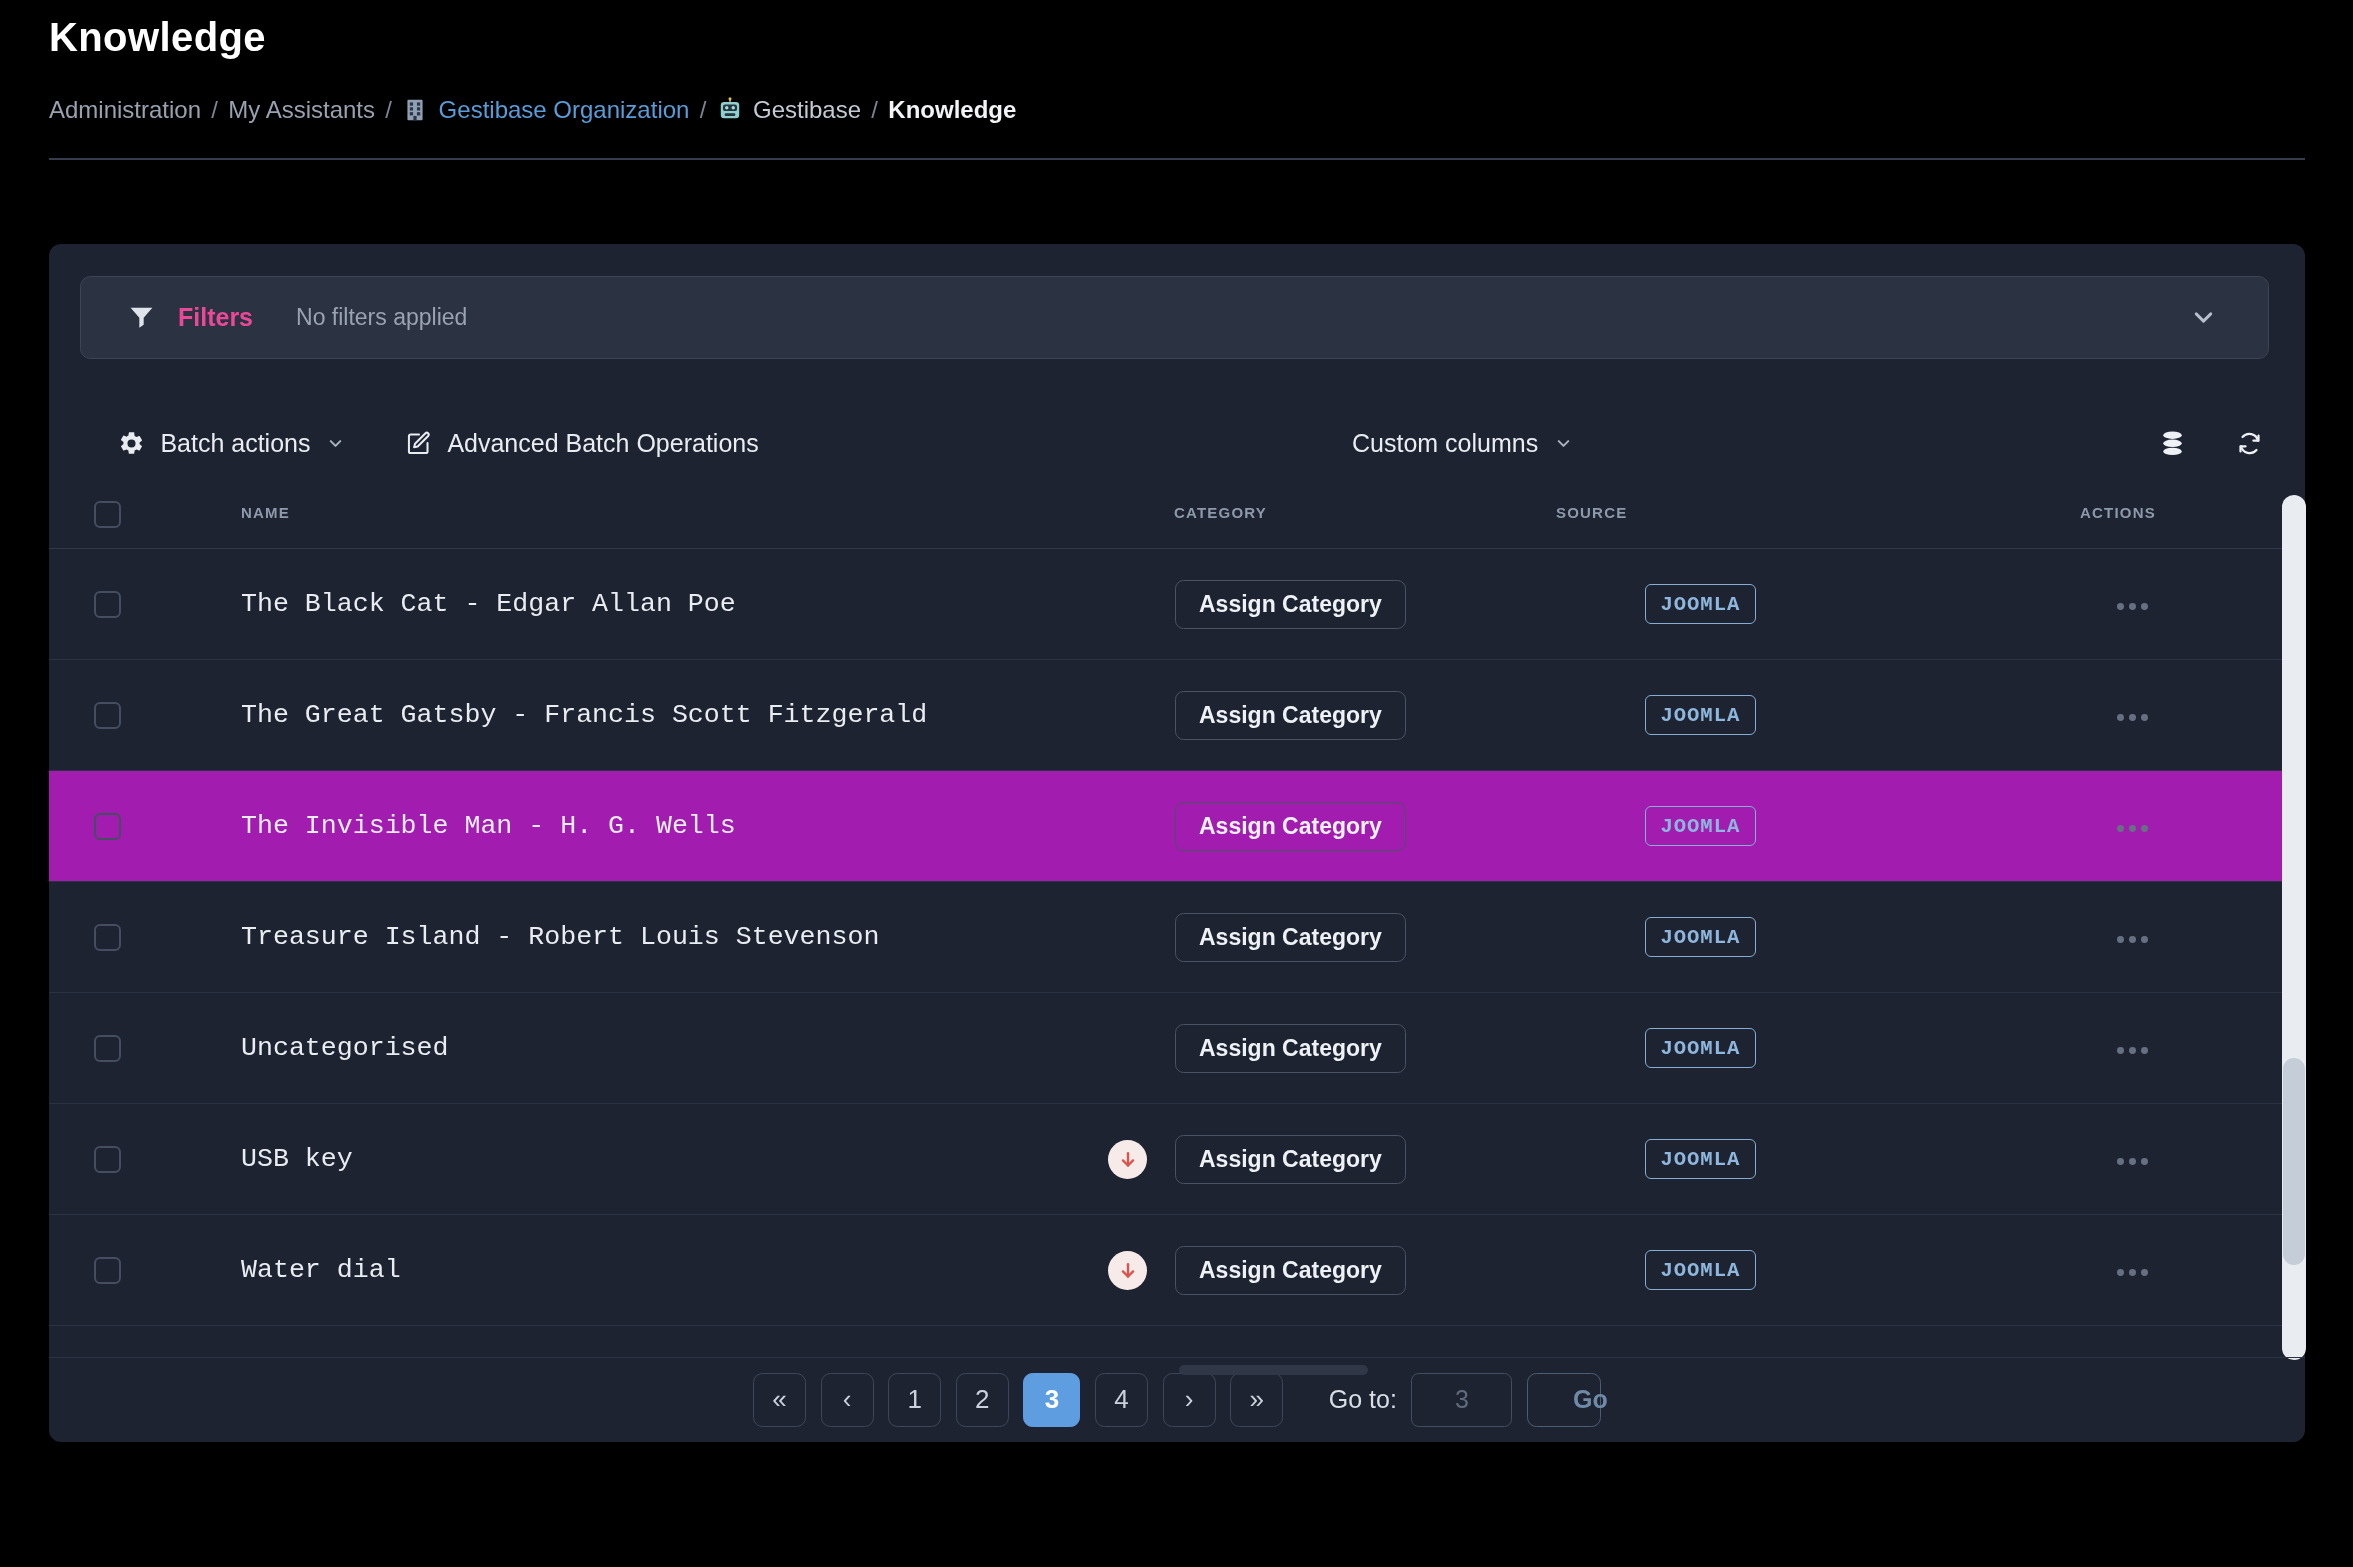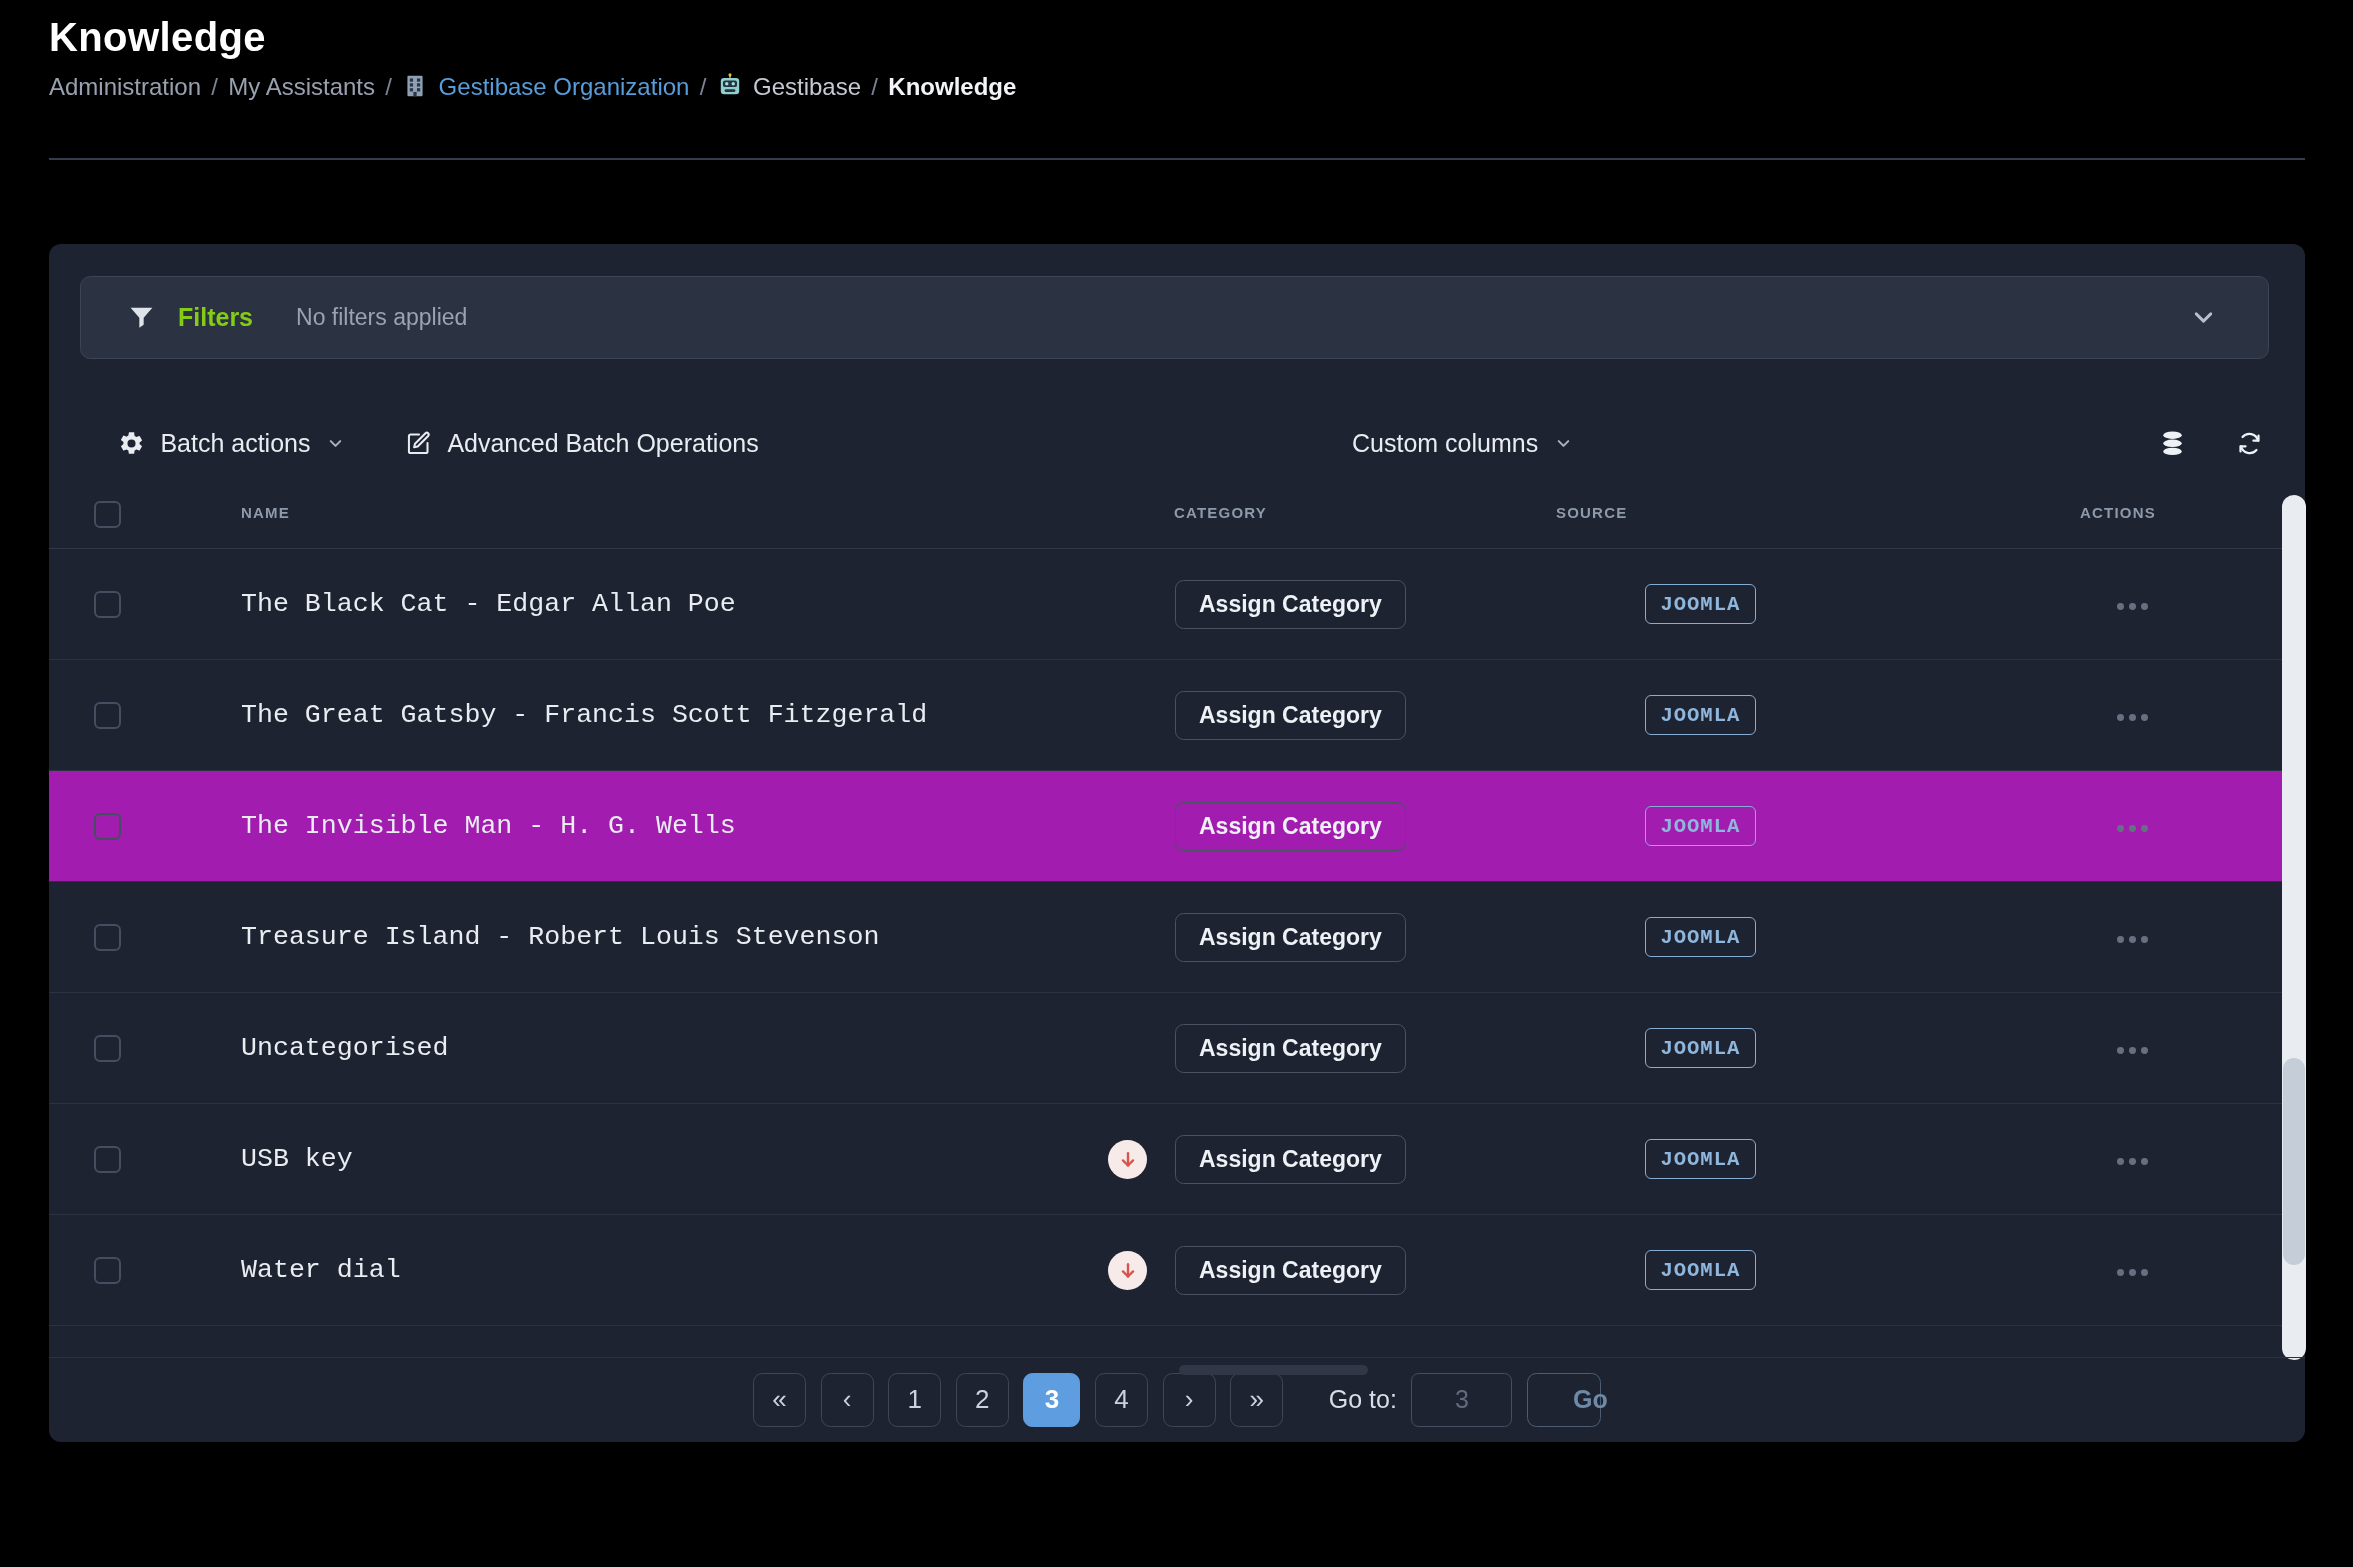--- a/index.html
+++ b/index.html
@@ -1,35 +1,35 @@
 <!DOCTYPE html>
 <html style="font-size:13.7px"><head>
 <meta charset="utf-8">
 <style>
   html,body{margin:0;padding:0;background:#000;}
   body{width:2354px;height:1567px;position:relative;overflow:hidden;
        font-family:"Liberation Sans","DejaVu Sans",sans-serif;color:#e9ecf1;}
   .app-header{position:absolute;left:49px;top:15.4px;}
   .page-title{font-size:40px;font-weight:700;color:#ffffff;letter-spacing:0.4px;}
-  .breadcrumb{margin-top:13px;font-size:24px;color:#98a1b0;display:flex;align-items:flex-start;gap:10.3px;white-space:nowrap;}
+  .breadcrumb{margin-top:36px;font-size:24px;color:#98a1b0;display:flex;align-items:center;gap:10.3px;white-space:nowrap;}
   .crumb{color:#98a1b0;}
   .crumb-link{color:#579dd9;cursor:pointer;}
   .crumb-light{color:#c3cad4;}
   .crumb-current{color:#f2f4f7;font-weight:700;}
   .bc-sep{color:#7c8595;}
   .bc-icon{display:inline-flex;width:26px;height:26px;}
   .header-divider{position:absolute;left:49px;top:158px;width:2256px;height:1.7px;background:#363c4c;}
 
   .card{position:absolute;left:49px;top:244px;width:2256px;height:1198px;background:#1d2330;border-radius:12px;}
 
   
   .filters-bar{position:absolute;left:31px;top:32px;width:2187px;height:81px;background:#2b3242;
                border:1.7px solid #3d4456;border-radius:10.3px;display:flex;align-items:center;cursor:pointer;}
   .funnel{margin-left:46px;width:29px;height:29px;flex:0 0 auto;}
-  .filters-label{margin-left:22px;font-size:25px;font-weight:700;color:#84cc16;}
+  .filters-label{margin-left:22px;font-size:25px;font-weight:700;color:#ec4899;}
   .filters-status{margin-left:43px;font-size:23px;color:#9aa3b2;}
   .filters-chevron{position:absolute;right:50px;top:26px;width:29px;height:29px;}
 
   
   .toolbar{position:absolute;left:0;top:161px;width:100%;height:77px;padding-left:8px;}
   .tool-group{position:absolute;top:0;height:77px;display:flex;align-items:center;gap:15.4px;cursor:pointer;}
   .tool-label{font-size:25px;font-weight:500;color:#e9ecf1;white-space:nowrap;}
   .g-batch{left:69px;}
   .g-advanced{left:356px;}
   .g-columns{left:1303px;}

